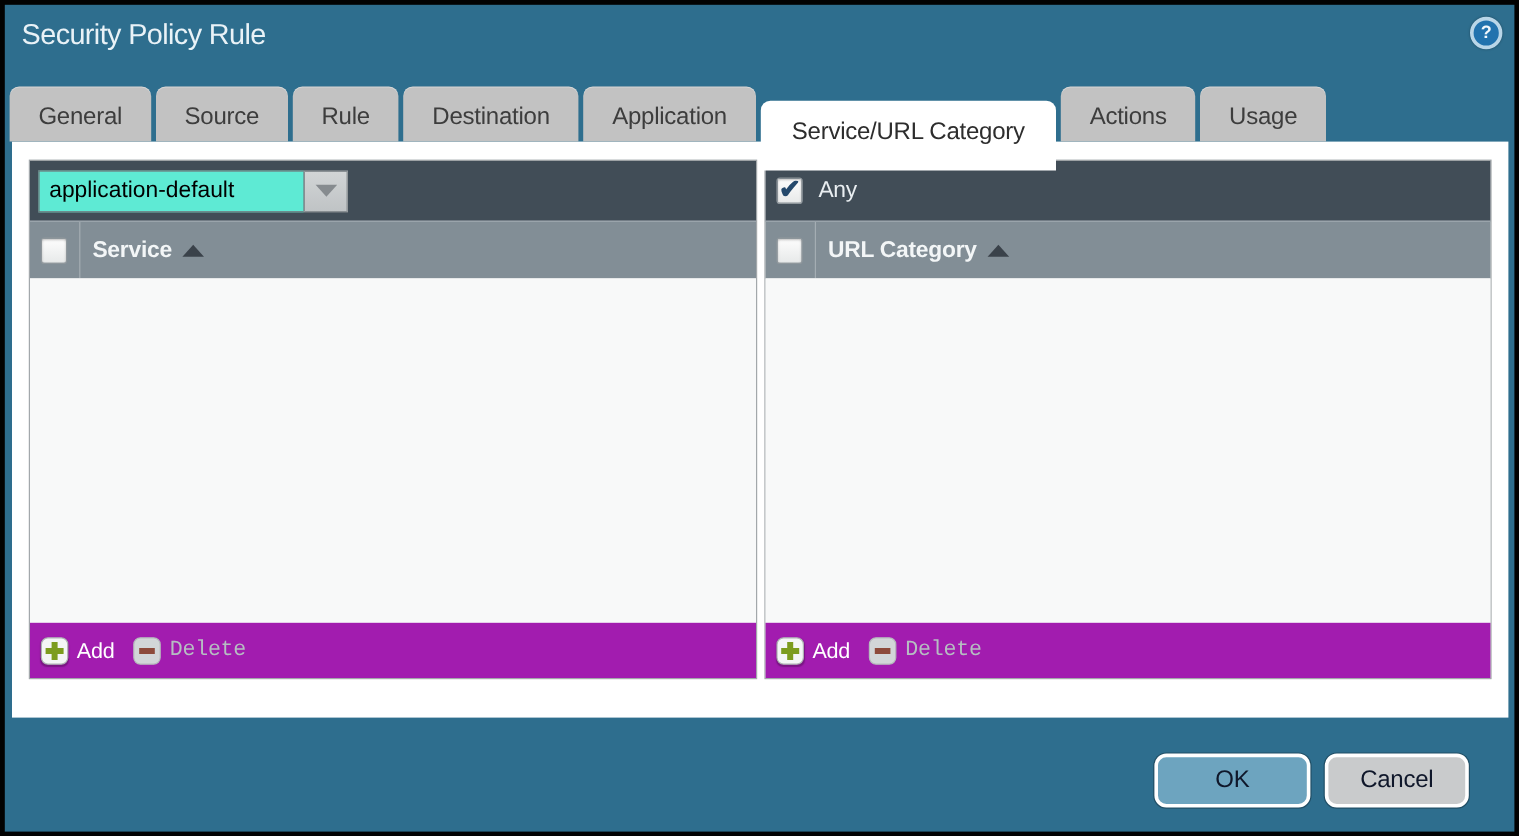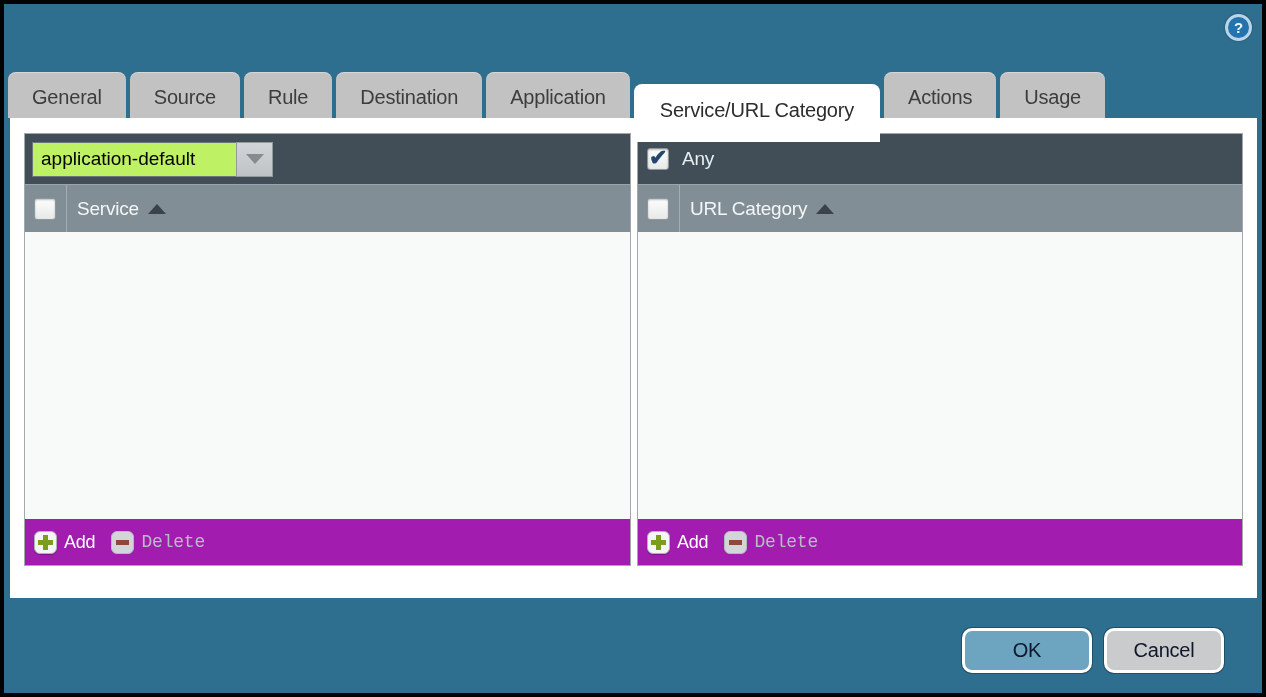--- a/index.html
+++ b/index.html
@@ -60,23 +60,23 @@
   }
   .panel-body { flex:1 1 auto; background:#f8f9f9; }
   .panel-footer {
     flex:none; height:46px; background:#a21caf;
     display:flex; align-items:center; padding-left:9px;
   }
 
   
   .dd-group { display:flex; margin-left:7px; height:35px; }
   .dd-input {
-    width:204px; height:35px; border:1px solid #6f757a; border-right:none;
+    width:221px; height:35px; border:1px solid #6f757a; border-right:none;
     font-family:"Liberation Sans", sans-serif;
-    font-size:19px; color:#000; padding:0 8px; background:#bef264; outline:none;
+    font-size:19px; color:#000; padding:0 8px; background:#5eead4; outline:none;
   }
   .dd-button {
     width:37px; height:35px; background:linear-gradient(#d2d5d6,#bfc3c5);
     border:1px solid #94999c; display:flex; align-items:center; justify-content:center;
     cursor:pointer;
   }
   .dd-arrow { width:0; height:0; border-left:9px solid transparent;
     border-right:9px solid transparent; border-top:10px solid #868b8f; }
 
   
@@ -87,21 +87,21 @@
     margin-left:9px; cursor:pointer; position:relative; flex:none;
   }
   .checkbox .check {
     position:absolute; left:1px; top:-4px; font-size:22px; font-weight:bold;
     color:#24486b;
   }
   .any-label { color:#e9eef1; font-size:19px; margin-left:13px; }
 
   
   .colhead-sep { width:1px; align-self:stretch; background:rgba(255,255,255,.28); margin-left:10px; }
-  .colhead-label { color:#f3f6f7; font-size:19px; margin-left:10px; }
+  .colhead-label { color:#f3f6f7; font-size:19px; margin-left:10px;font-weight:bold; }
   .sort-asc {
     width:0; height:0; margin-left:9px;
     border-left:9px solid transparent; border-right:9px solid transparent;
     border-bottom:10px solid #3a424a;
   }
 
   
   .icon-btn {
     width:23px; height:23px; border-radius:6px; position:relative; flex:none; cursor:pointer;
   }
@@ -124,20 +124,21 @@
     font-family:"Liberation Sans", sans-serif;
   }
   .btn-ok { left:958px; width:130px; background:#6da4bf; }
   .btn-cancel { left:1100px; width:120px; background:#c9cbcc; }
 </style>
 </head>
 <body>
 
 <div class="window">
 
+  <div class="dialog-title">Security Policy Rule</div>
   <div class="help-icon">?</div>
 
   <div class="tabs">
     <div class="tab">General</div>
     <div class="tab">Source</div>
     <div class="tab">Rule</div>
     <div class="tab">Destination</div>
     <div class="tab">Application</div>
     <div class="tab active">Service/URL Category</div>
     <div class="tab">Actions</div>

